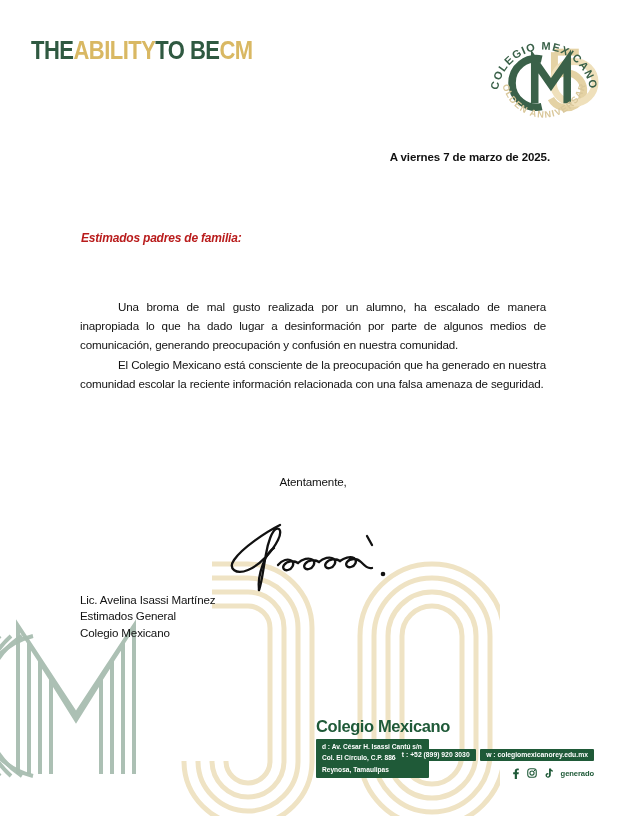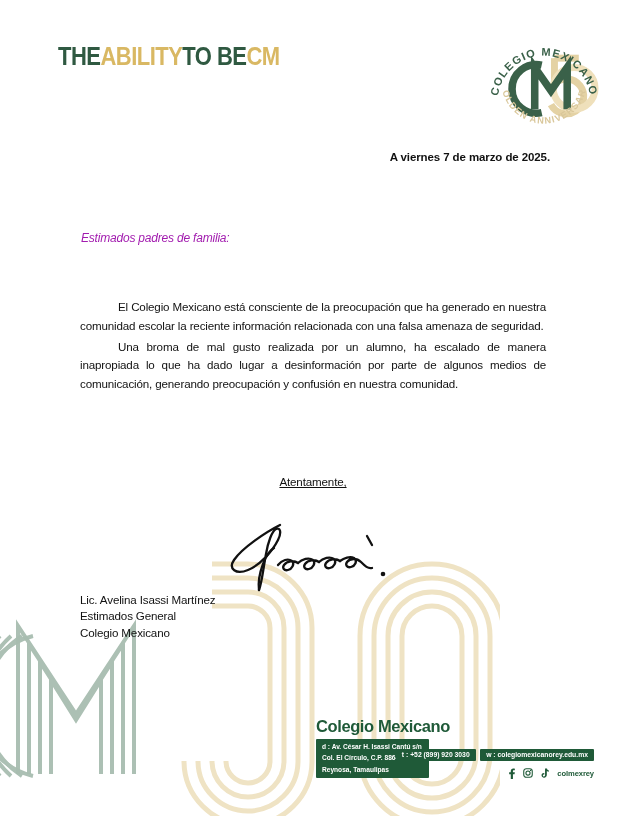--- a/index.html
+++ b/index.html
@@ -25,24 +25,23 @@
     bottom: -30px;
     width: 520px;
     height: 300px;
     z-index: 0;
     pointer-events: none;
   }
 
   
   .header {
     position: absolute;
-    top: 6px; left: 0; right: 0;
+    top: 0; left: 0; right: 0;
     height: 140px;
     z-index: 3;
-    margin-left: 27px;
   }
   .ability-logo {
     position: absolute;
     left: 31px;
     top: 38px;
     font-size: 25px;
     font-weight: bold;
     letter-spacing: -0.6px;
     line-height: 1;
     white-space: nowrap;
@@ -76,23 +75,23 @@
     letter-spacing: -0.1px;
   }
 
   
   .salutation {
     position: absolute;
     top: 231px;
     left: 81px;
     z-index: 4;
     font-size: 12px;
-    font-weight: normal;
+    font-weight: bold;
     font-style: italic;
-    color: #a21caf;
+    color: #b91c1c;
     letter-spacing: -0.2px;
   }
   .letter-body {
     position: absolute;
     top: 298px;
     left: 80px;
     width: 466px;
     z-index: 4;
     font-size: 11.6px;
     color: #111111;
@@ -107,21 +106,20 @@
   .closing {
     position: absolute;
     top: 475px;
     left: 80px;
     width: 466px;
     text-align: center;
     z-index: 4;
     font-size: 11.6px;
     color: #111111;
     letter-spacing: -0.15px;
-    text-decoration: underline;
   }
 
   
   .signature-img {
     position: absolute;
     top: 520px;
     left: 222px;
     width: 190px;
     height: 75px;
     z-index: 5;
@@ -268,22 +266,22 @@
     </svg>
   </div>
 
   <div class="date-block">
     <div>A viernes 7 de marzo de 2025.</div>
   </div>
 
   <div class="salutation">Estimados padres de familia:</div>
 
   <div class="letter-body">
+    <p>Una broma de mal gusto realizada por un alumno, ha escalado de manera inapropiada lo que ha dado lugar a desinformación por parte de algunos medios de comunicación, generando preocupación y confusión en nuestra comunidad.</p>
     <p>El Colegio Mexicano está consciente de la preocupación que ha generado en nuestra comunidad escolar la reciente información relacionada con una falsa amenaza de seguridad.</p>
-    <p>Una broma de mal gusto realizada por un alumno, ha escalado de manera inapropiada lo que ha dado lugar a desinformación por parte de algunos medios de comunicación, generando preocupación y confusión en nuestra comunidad.</p>
   </div>
 
   <div class="closing">Atentamente,</div>
 
   <svg class="signature-img" viewBox="0 0 190 75" xmlns="http://www.w3.org/2000/svg">
     <g fill="none" stroke="#111111" stroke-width="2.3" stroke-linecap="round">
       <path d="M58 5 C44 12 20 28 12 40 C6 49 14 55 26 50 C38 45 50 32 56 20
                C60 12 58 7 54 9 C50 11 46 22 44 34 C41 50 40 62 37 70"></path>
       <path d="M37 70 C36 62 38 52 41 44 C44 36 48 30 52 28"></path>
       <path d="M56 45 C60 40 66 38 70 41 C73 44 70 49 66 50 C62 51 60 48 62 45
@@ -332,18 +330,18 @@
             <circle cx="9.1" cy="2.9" r="0.8" fill="#1f5a38"></circle>
           </svg>
         </span>
         <span class="sicon">
           <svg width="9" height="11" viewBox="0 0 10 12" xmlns="http://www.w3.org/2000/svg">
             <path d="M6.2 0.4h1.6c0.1 1.1 0.9 2 2 2.1v1.6C8.9 4.1 8.2 3.8 7.6 3.3v4.1
                      c0 2-1.6 3.5-3.5 3.2C2.6 10.4 1.6 9.2 1.7 7.8 1.8 6.3 3.2 5.2 4.8 5.5V7.2
                      c-0.8-0.3-1.6 0.3-1.6 1.1 0 0.7 0.6 1.2 1.3 1.1 0.7-0.1 1.1-0.6 1.1-1.4V0.4z" fill="#1f5a38"></path>
           </svg>
         </span>
-        <span class="handle">colmexrey</span>
+        <span class="handle">generado</span>
       </div>
     </div>
   </div>
 
 </div>
 
 </body></html>

